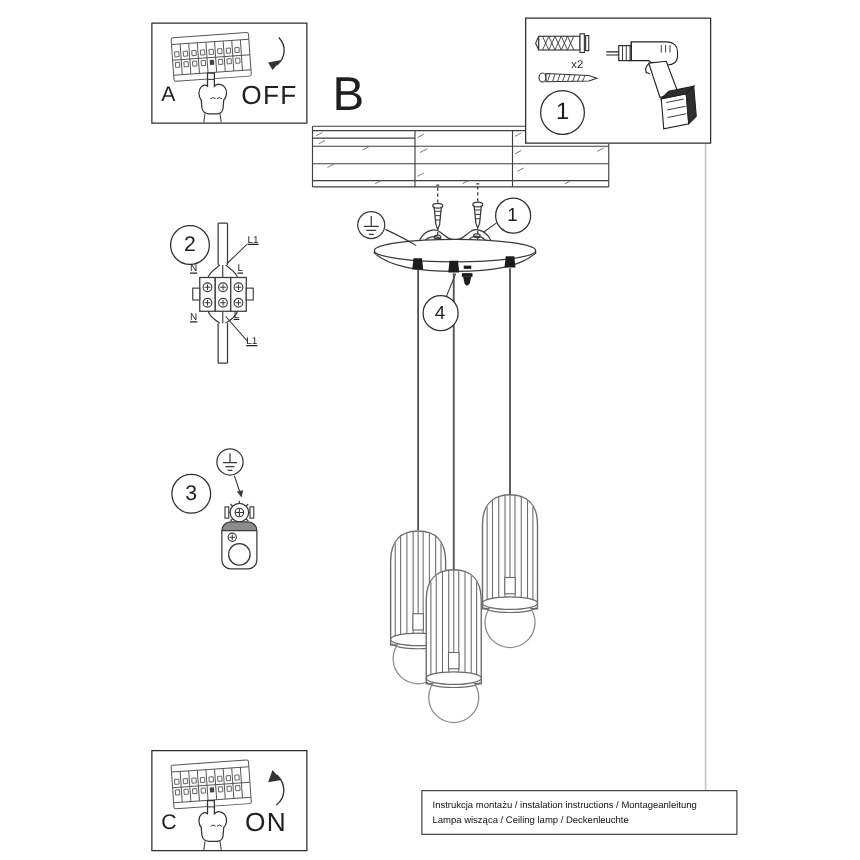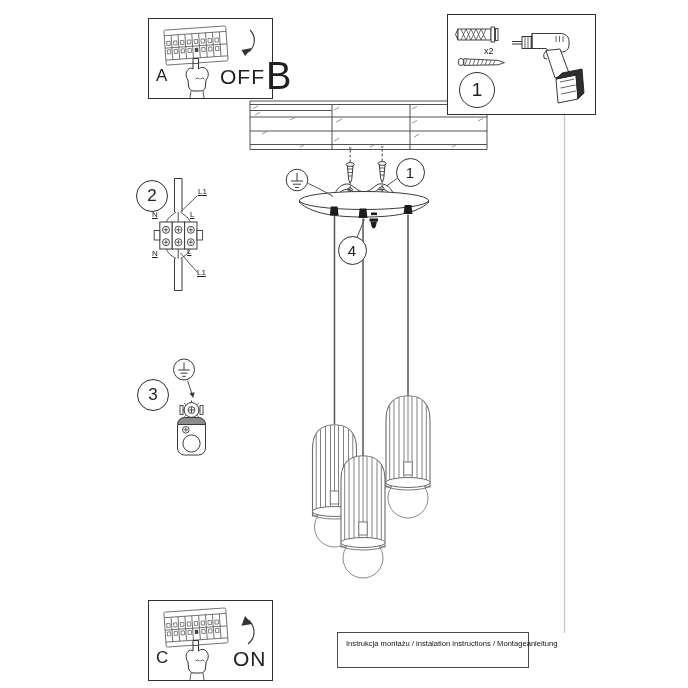--- a/index.html
+++ b/index.html
@@ -1,32 +1,32 @@
 <!DOCTYPE html>
 <html><head>
 <meta charset="utf-8">
 <style>
   html,body{margin:0;padding:0;}
   body{width:688px;height:688px;background:#ffffff;position:relative;overflow:hidden;
        font-family:"Liberation Sans", sans-serif;color:#1f1f1f;}
   .layer{position:absolute;left:0;top:0;}
   svg{display:block;}
-  .box{position:absolute;background:#fff;border:1.5px solid #2e2e2e;z-index:2;margin-left:27px;}
+  .box{position:absolute;background:#fff;border:1.5px solid #2e2e2e;z-index:2;}
   .box svg{position:absolute;left:0;top:0;}
   .corner-label{position:absolute;font-size:17px;color:#1f1f1f;z-index:3;}
   .state-label{position:absolute;font-size:21px;letter-spacing:1px;color:#1f1f1f;z-index:3;}
   .section-letter{position:absolute;font-size:38px;font-weight:400;color:#1f1f1f;z-index:3;line-height:1;}
   .circle-num{position:absolute;border:1.4px solid #2e2e2e;border-radius:50%;background:#fff;
               display:flex;align-items:center;justify-content:center;z-index:3;color:#1f1f1f;}
   .c27{width:27px;height:27px;font-size:15px;}
   .c30{width:30px;height:30px;font-size:17px;}
   .c34{width:34px;height:34px;font-size:19px;}
   .wire-label{position:absolute;font-size:8px;color:#222;z-index:3;line-height:1;text-decoration:underline;}
   .qty-label{position:absolute;font-size:9px;color:#222;z-index:3;line-height:1;}
-  .footer-box{position:absolute;left:337px;top:632px;width:192px;height:36px;background:#fff;
+  .footer-box{position:absolute;left:337px;top:632px;width:253px;height:36px;background:#fff;
               border:1px solid #4a4a4a;box-sizing:border-box;padding:5px 0 0 8px;z-index:2;}
   .footer-line{font-size:7.6px;line-height:12px;color:#111;white-space:nowrap;}
 </style>
 </head>
 <body>
 
 <svg class="layer" width="688" height="688" viewBox="0 0 688 688" style="z-index:1">
 
   <line x1="564.5" y1="112" x2="564.5" y2="633" stroke="#c9c9c9" stroke-width="1.4"></line>
 
@@ -237,18 +237,19 @@
     <g stroke="#333" fill="#fff" stroke-width="1">
       <path d="M44,39.5 L49.5,39.5 L49.5,50 C52,47.5 56,48 58,51 C60,54 59.5,58.5 57,61 L56.5,67 C56.5,70 54.5,72 51.5,72 L45,72 C42,72 40,70 39.5,67 L39,61 C36.5,58 36.5,53 39,50.5 C40.5,49 42.5,48.8 44,50 Z"></path>
       <path fill="none" stroke-width="0.8" d="M44,44.5 h5.5 M46.5,60 q2,-2 4,0 M51.5,60 q2,-2 4,0 M42,72 L41,79 M54,72 L55,79"></path>
     </g>
     <g>
       <path d="M99,43 C107,37 107,26 99.5,19" fill="none" stroke="#333" stroke-width="1.1"></path>
       <path d="M96,15 L103,23 L92.5,24.8 Z" fill="#333"></path>
     </g>
   </svg>
   <div class="corner-label" style="left:7px;top:47px">C</div>
-  <div class="state-label" style="left:84px;top:46px">ON</div>
+  <div class="state-label" style="left:74px;top:46px">ON</div>
 </div>
 
 <div class="footer-box">
   <div class="footer-line">Instrukcja montażu / instalation instructions / Montageanleitung</div>
+  <div class="footer-line">Lampa wisząca / Ceiling lamp / Deckenleuchte</div>
 </div>
 
 </body></html>

